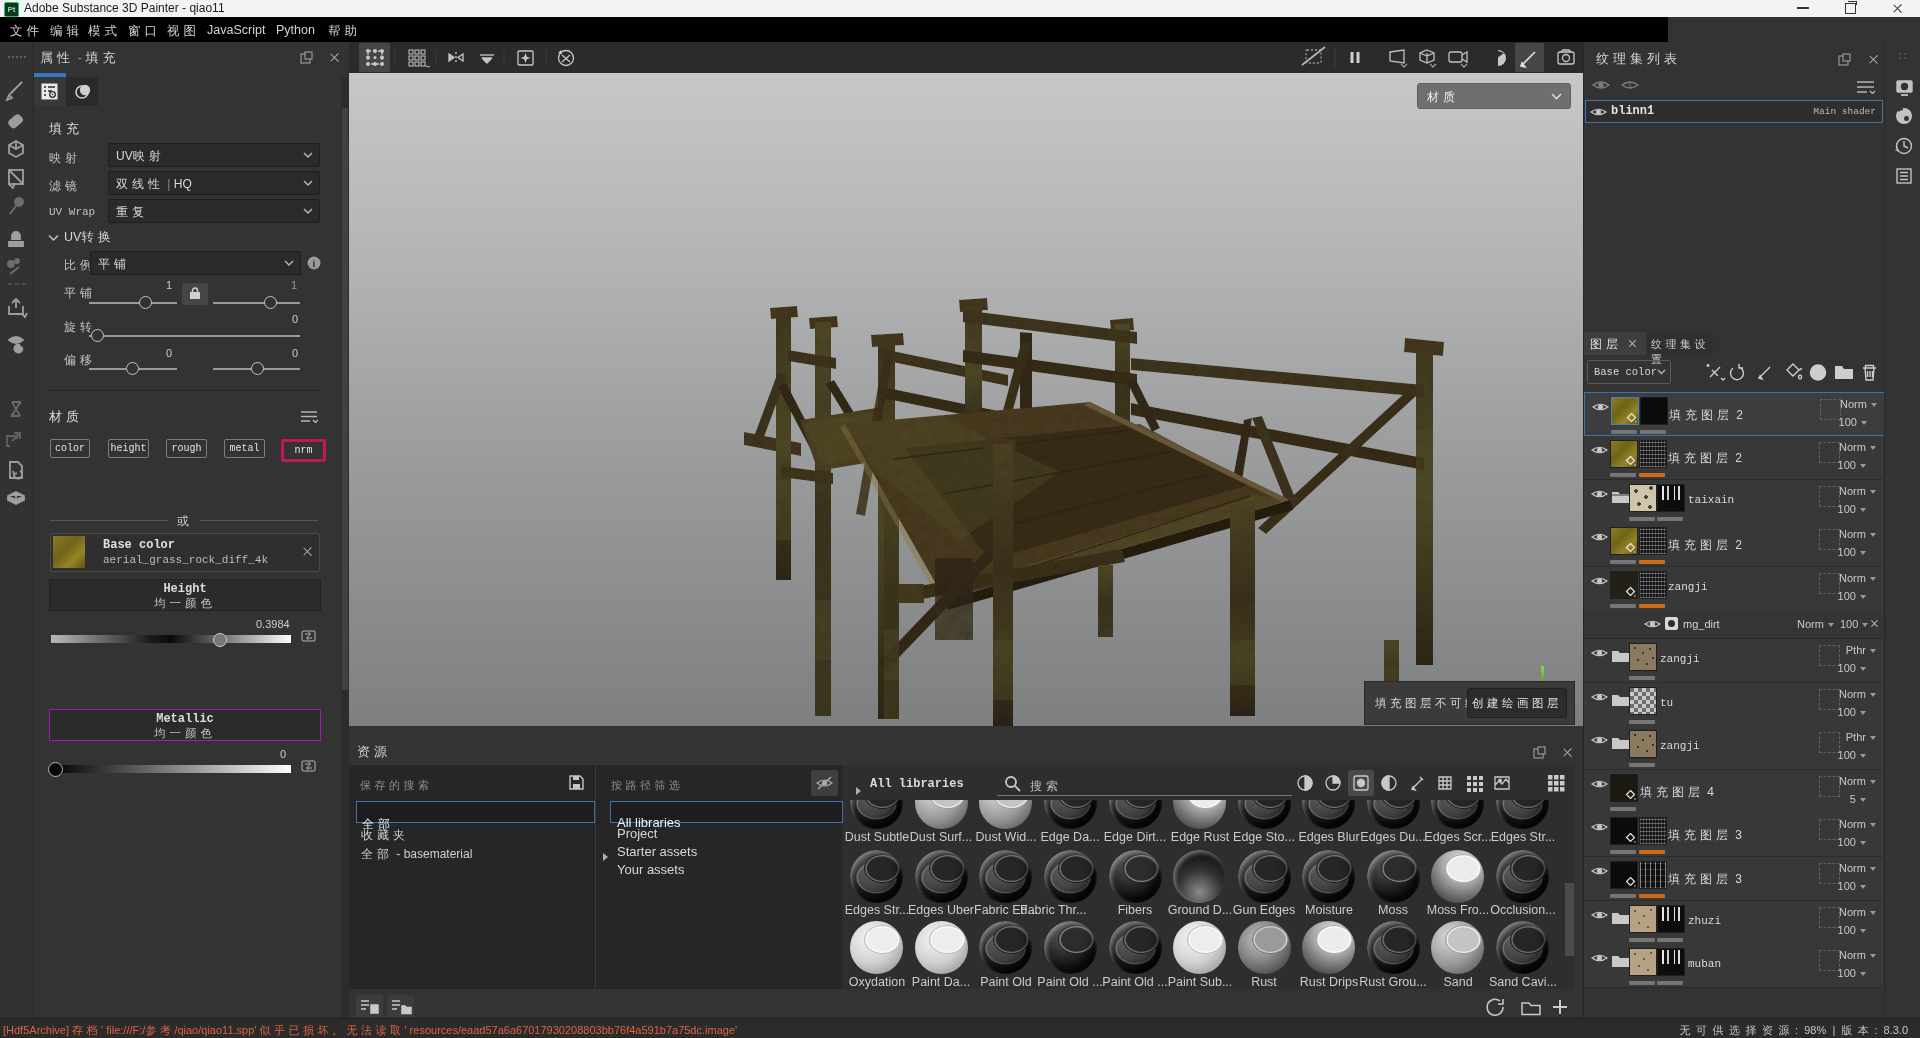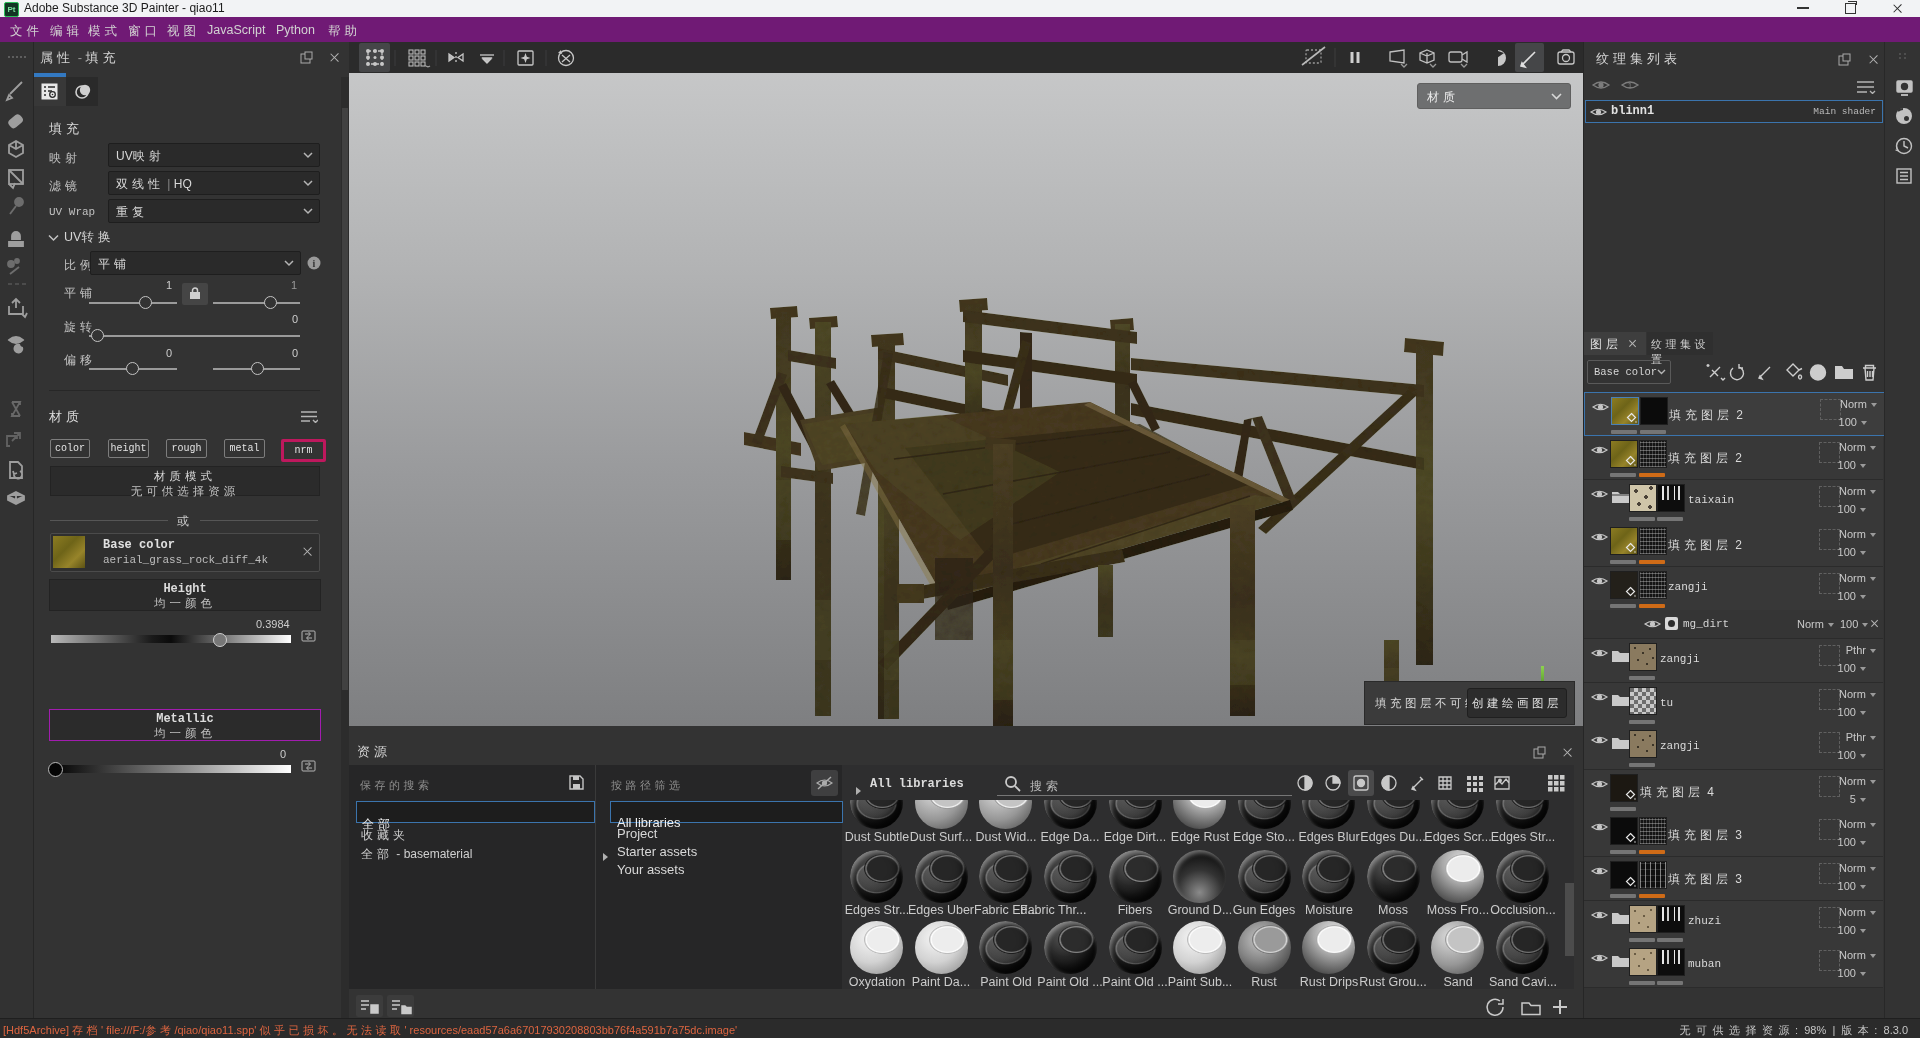--- a/index.html
+++ b/index.html
@@ -22,21 +22,21 @@
 
 <div class="abs" style="left:0;top:0;width:1920px;height:17px;background:#f2f3f5;">
   <div class="abs" style="left:4px;top:2px;width:13px;height:13px;background:#123524;border:1px solid #2cbf5a;border-radius:2px;color:#7de2a0;font-size:8px;font-weight:bold;line-height:13px;text-align:center;">Pt</div>
   <div class="abs" style="left:24px;top:1px;font-size:12px;color:#1b1b1b;">Adobe Substance 3D Painter - qiao11</div>
   <div class="abs" style="left:1797px;top:7px;width:12px;height:2px;background:#333;"></div>
   <div class="abs" style="left:1845px;top:3px;width:9px;height:9px;border:1px solid #333;"></div>
   <div class="abs" style="left:1848px;top:1px;width:8px;height:3px;border-right:1px solid #333;border-top:1px solid #333;"></div>
   <div class="xx tx" style="left:1892px;top:3px;"></div>
 </div>
 
-<div class="abs" style="left:0;top:17px;width:1920px;height:25px;background:#701a75;color:#d2d2d2;font-size:12.5px;">
+<div class="abs" style="left:0;top:17px;width:1668px;height:25px;background:#000000;color:#d2d2d2;font-size:12.5px;">
   <span class="abs cjk" style="left:10px;top:6px;">文件</span>
   <span class="abs cjk" style="left:50px;top:6px;">编辑</span>
   <span class="abs cjk" style="left:88px;top:6px;">模式</span>
   <span class="abs cjk" style="left:128px;top:6px;">窗口</span>
   <span class="abs cjk" style="left:167px;top:6px;">视图</span>
   <span class="abs" style="left:207px;top:6px;">JavaScript</span>
   <span class="abs" style="left:276px;top:6px;">Python</span>
   <span class="abs cjk" style="left:328px;top:6px;">帮助</span>
 </div>
 
@@ -175,24 +175,20 @@
   <div class="abs cjk" style="left:15px;top:366px;font-size:13px;color:#dadada;">材质</div>
   <svg class="abs" style="left:266px;top:368px;" width="18" height="13">
       <path d="M1 2 h16 M1 6.5 h16 M1 11 h9" stroke="#b5b5b5" stroke-width="1.6"></path>
       <path d="M13 10 l2.5 2.5 L18 10" stroke="#b5b5b5" fill="none" stroke-width="1.4"></path>
     </svg>
   <div class="abs" style="left:16px;top:397px;width:38px;height:17px;border:1px solid #7d7d7d;border-radius:2px;color:#e3e3e3;font-size:10px;font-family:'Liberation Mono',monospace;text-align:center;line-height:17px;">color</div>
   <div class="abs" style="left:74px;top:397px;width:39px;height:17px;border:1px solid #7d7d7d;border-radius:2px;color:#e3e3e3;font-size:10px;font-family:'Liberation Mono',monospace;text-align:center;line-height:17px;">height</div>
   <div class="abs" style="left:132px;top:397px;width:39px;height:17px;border:1px solid #7d7d7d;border-radius:2px;color:#e3e3e3;font-size:10px;font-family:'Liberation Mono',monospace;text-align:center;line-height:17px;">rough</div>
   <div class="abs" style="left:190px;top:397px;width:39px;height:17px;border:1px solid #7d7d7d;border-radius:2px;color:#e3e3e3;font-size:10px;font-family:'Liberation Mono',monospace;text-align:center;line-height:17px;">metal</div>
   <div class="abs" style="left:247px;top:397px;width:39px;height:17px;border:3px solid #be185d;border-radius:2px;color:#e3e3e3;font-size:10px;font-family:'Liberation Mono',monospace;text-align:center;line-height:17px;">nrm</div>
-  <div class="abs" style="left:16px;top:424px;width:268px;height:28px;background:#2b2b2b;border:1px solid #232323;text-align:center;">
-    <div class="cjk" style="font-size:11.5px;color:#d8d8d8;margin-top:2px;">材质模式</div>
-    <div class="cjk" style="font-size:11.5px;color:#c0c0c0;">无可供选择资源</div>
-  </div>
   <div class="abs" style="left:16px;top:478px;width:118px;height:1px;background:#565656;"></div>
   <div class="abs cjk" style="left:143px;top:471px;font-size:12px;color:#c9c9c9;">或</div>
   <div class="abs" style="left:166px;top:478px;width:118px;height:1px;background:#565656;"></div>
 
   <div class="abs" style="left:16px;top:491px;width:268px;height:37px;background:#2f2f2f;border:1px solid #4b4b4b;border-radius:2px;">
     <div class="abs" style="left:2px;top:2px;width:32px;height:32px;background:linear-gradient(135deg,#8c7c22 0%,#6e6418 40%,#97842a 70%,#5c5214 100%);"></div>
     <div class="abs" style="left:52px;top:4px;font-size:12px;font-weight:bold;color:#e0e0e0;font-family:'Liberation Mono',monospace;">Base color</div>
     <div class="abs" style="left:52px;top:20px;font-size:11px;color:#bdbdbd;font-family:'Liberation Mono',monospace;">aerial_grass_rock_diff_4k</div>
     <div class="xx" style="left:251px;top:12px;"></div>
   </div>
@@ -784,21 +780,21 @@
   </div>
 
   <div class="abs" style="left:0;top:568px;width:299px;height:28px;background:#353535;border-bottom:1px solid #2b2b2b;">
     <svg class="abs" style="left:60px;top:8px;" width="17" height="12">
         <path d="M1 6 Q8.5 0.5 16 6 Q8.5 11.5 1 6 z" stroke="#c6c6c6" fill="none" stroke-width="1.2"></path>
         <circle cx="8.5" cy="6" r="2.6" fill="#c6c6c6"></circle>
       </svg>
     <div class="abs" style="left:81px;top:7px;width:13px;height:13px;background:#d8d8d8;border-radius:2px;">
         <div style="width:7px;height:7px;border-radius:50%;background:#2c2c2c;margin:3px;"></div>
       </div>
-    <div class="abs" style="left:99px;top:8px;font-size:11px;color:#d5d5d5;font-family:Liberation Mono, monospace;">mg_dirt</div>
+    <div class="abs" style="left:99px;top:8px;font-size:11px;color:#d5d5d5;font-family:Liberation Sans, sans-serif;">mg_dirt</div>
     <div class="abs" style="left:213px;top:8px;font-size:11px;color:#c9c9c9;">Norm <span style="display:inline-block;width:0;height:0;border-left:3.5px solid transparent;border-right:3.5px solid transparent;border-top:4.5px solid #9a9a9a;vertical-align:middle;margin-left:1px;"></span></div>
     <div class="abs" style="left:256px;top:8px;font-size:11px;color:#c9c9c9;">100 <span style="display:inline-block;width:0;height:0;border-left:3.5px solid transparent;border-right:3.5px solid transparent;border-top:4.5px solid #9a9a9a;vertical-align:middle;margin-left:1px;"></span></div>
     <div class="xs" style="left:286px;top:9px;"></div>
   </div>
   <div class="lrow" style="top:597px;">
     <svg class="eye" width="17" height="12">
         <path d="M1 6 Q8.5 0.5 16 6 Q8.5 11.5 1 6 z" stroke="#c6c6c6" fill="none" stroke-width="1.2"></path>
         <circle cx="8.5" cy="6" r="2.6" fill="#c6c6c6"></circle>
       </svg>
     <svg class="fold" width="20" height="15">

